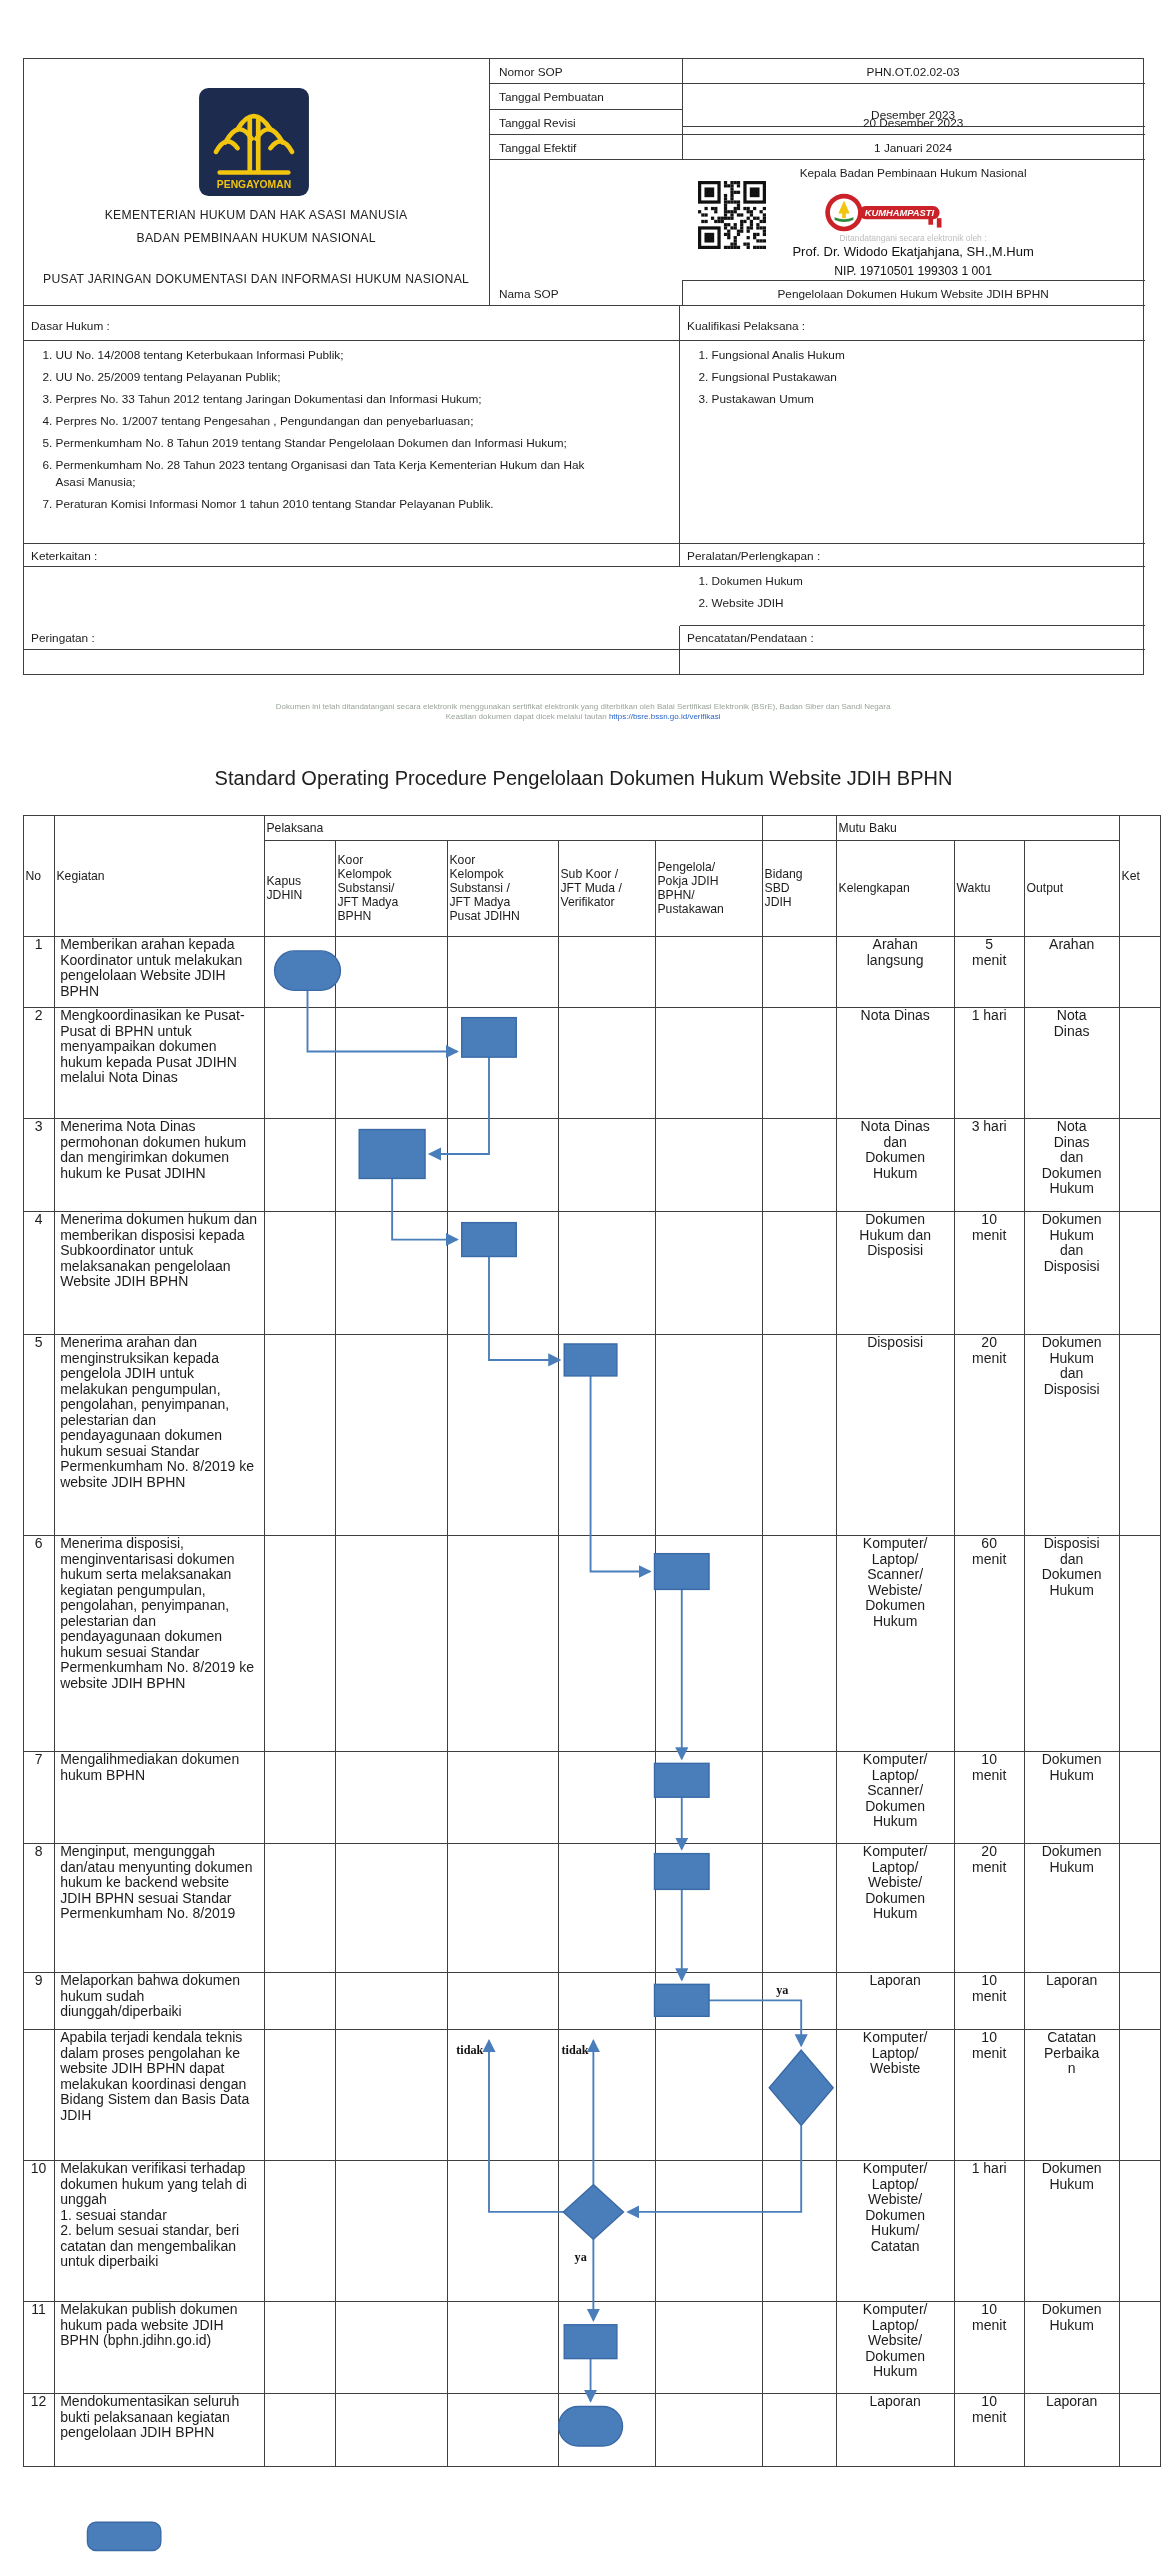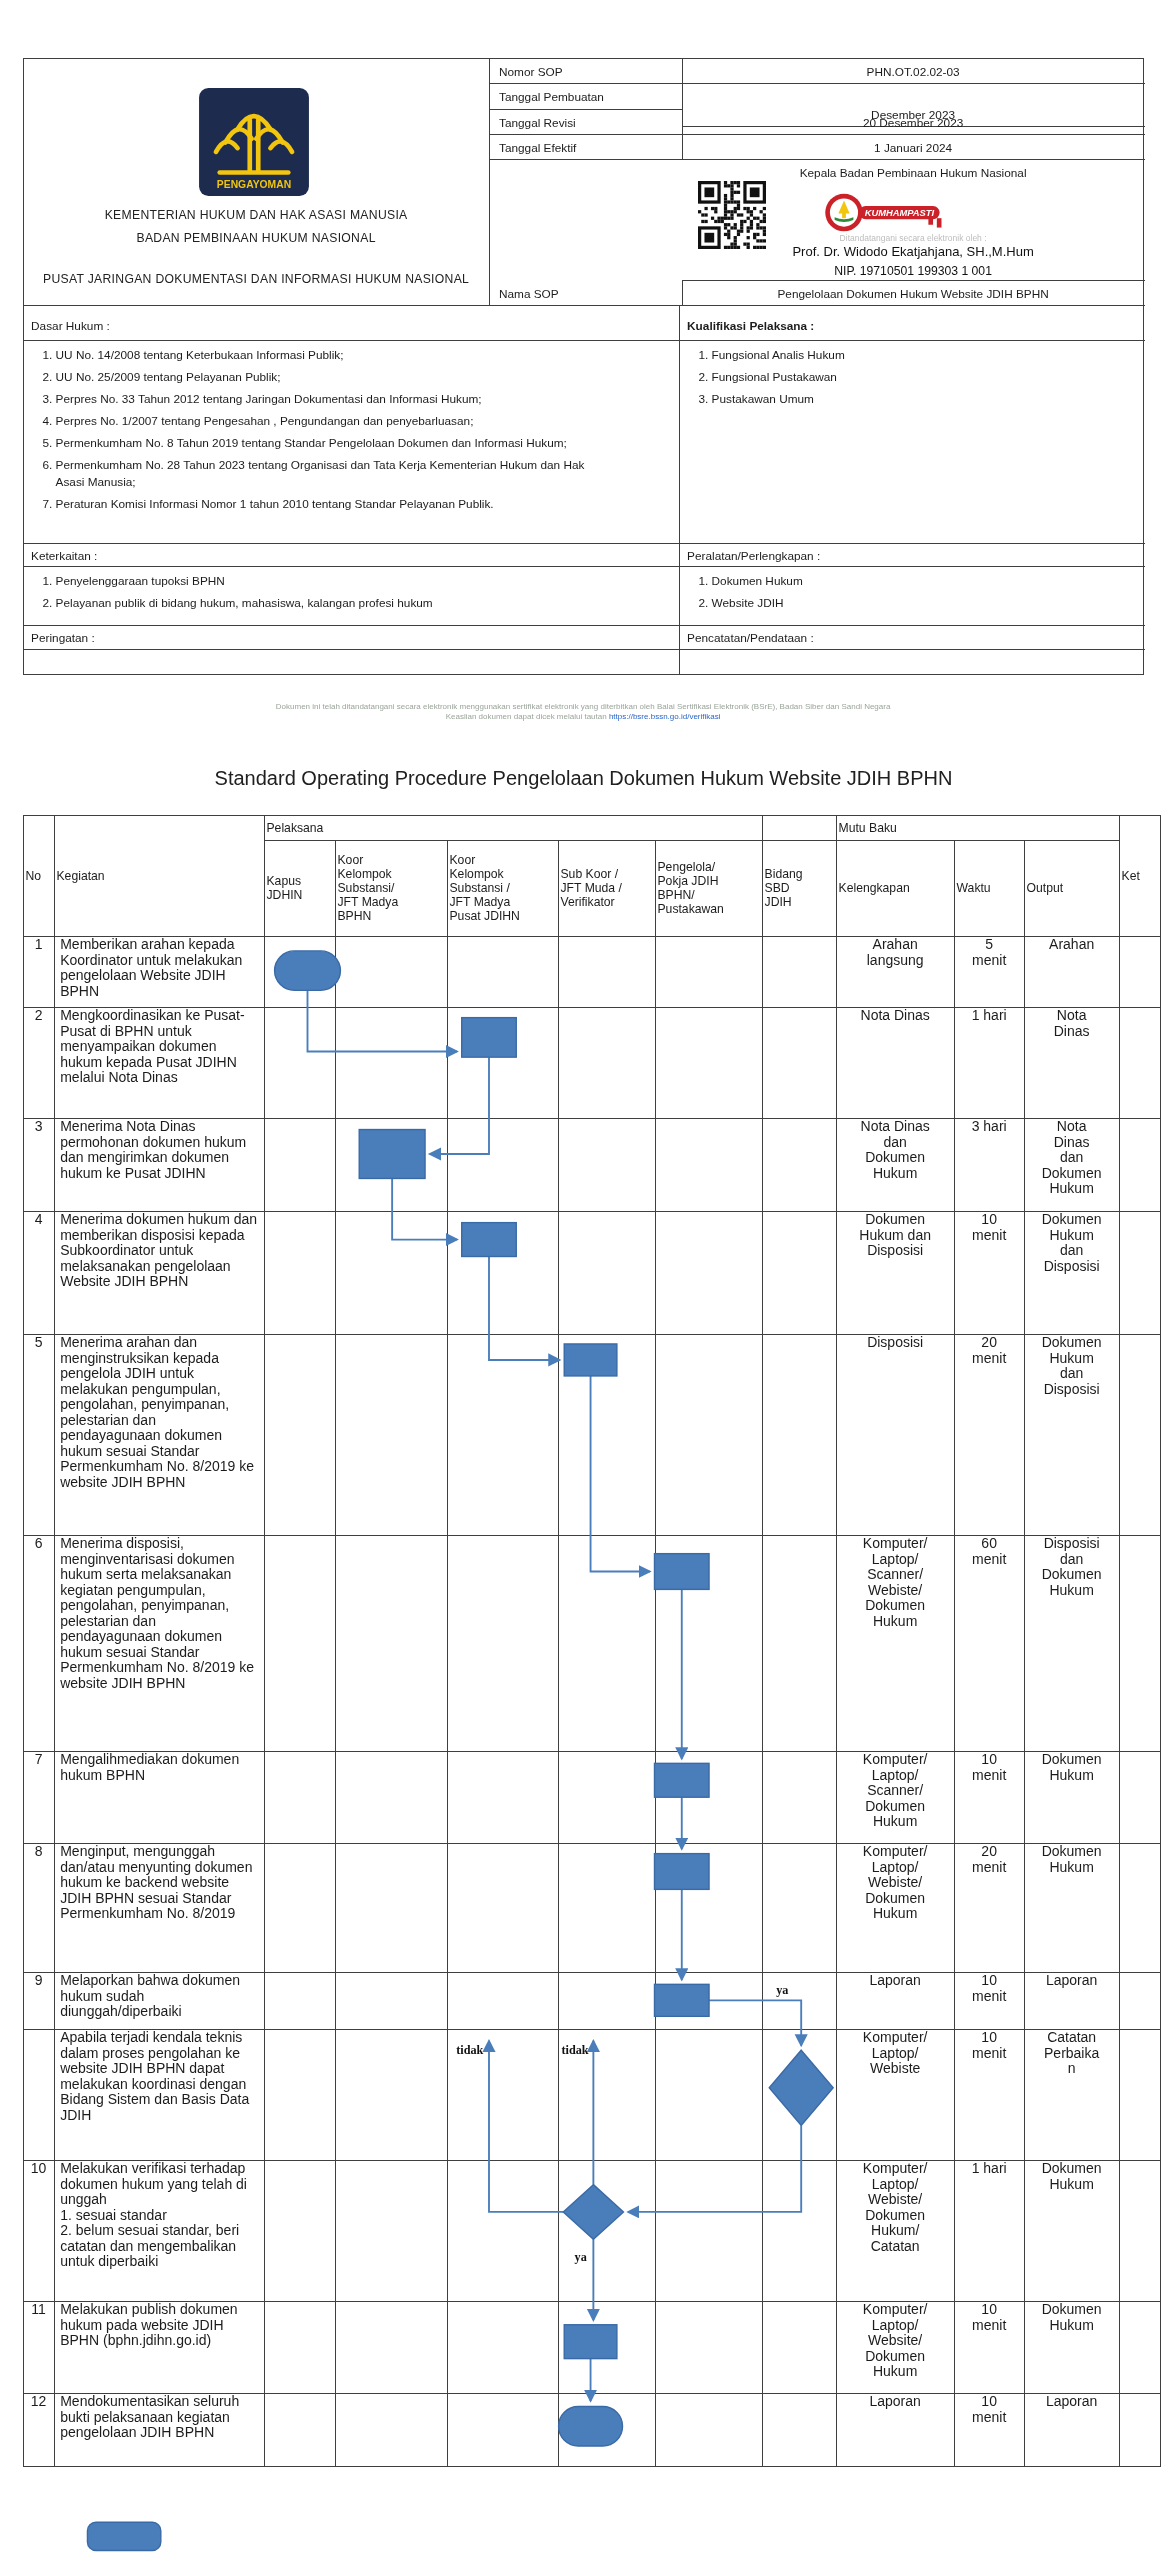--- a/index.html
+++ b/index.html
@@ -225,21 +225,21 @@
       </svg>
       <div class="appr-note">Ditandatangani secara elektronik oleh :</div>
       <div class="appr-name">Prof. Dr. Widodo Ekatjahjana, SH.,M.Hum</div>
       <div class="appr-nip">NIP. 19710501 199303 1 001</div>
     </div>
 
     <div class="cell br bb meta-label" style="left:466px;top:222px;width:193px;height:25.4px;">Nama SOP</div>
     <div class="cell bb meta-value" style="left:658px;top:222px;width:463px;height:25.4px;">Pengelolaan Dokumen Hukum Website JDIH BPHN</div>
 
     <div class="cell br bb sec-title" style="left:0;top:247px;width:656px;height:35px;padding-top:13px;">Dasar Hukum :</div>
-    <div class="cell bb sec-title" style="left:656px;top:247px;width:465px;height:35px;padding-top:13px;font-weight:bold;">Kualifikasi Pelaksana :</div>
+    <div class="cell bb sec-title" style="left:656px;top:247px;width:465px;height:35px;padding-top:13px;">Kualifikasi Pelaksana :</div>
     <div class="cell br bb" style="left:0;top:282px;width:656px;height:203px;">
       <ol class="sec-list">
           <li>UU No. 14/2008 tentang Keterbukaan Informasi Publik;</li>
           <li>UU No. 25/2009 tentang Pelayanan Publik;</li>
           <li>Perpres No. 33 Tahun 2012 tentang Jaringan Dokumentasi dan Informasi Hukum;</li>
           <li>Perpres No. 1/2007 tentang Pengesahan , Pengundangan dan penyebarluasan;</li>
           <li>Permenkumham No. 8 Tahun 2019 tentang Standar Pengelolaan Dokumen dan Informasi Hukum;</li>
           <li>Permenkumham No. 28 Tahun 2023 tentang Organisasi dan Tata Kerja Kementerian Hukum dan Hak
 Asasi Manusia;</li>
           <li>Peraturan Komisi Informasi Nomor 1 tahun 2010 tentang Standar Pelayanan Publik.</li>
@@ -248,26 +248,20 @@
     <div class="cell bb" style="left:656px;top:282px;width:465px;height:203px;">
       <ol class="sec-list">
           <li>Fungsional Analis Hukum</li>
           <li>Fungsional Pustakawan</li>
           <li>Pustakawan Umum</li>
         </ol>
     </div>
 
     <div class="cell br bb sec-title" style="left:0;top:485px;width:656px;height:22.6px;">Keterkaitan :</div>
     <div class="cell bb sec-title" style="left:656px;top:485px;width:465px;height:22.6px;">Peralatan/Perlengkapan :</div>
-    <div class="cell br bb" style="left:0;top:508px;width:656px;height:59px;">
-      <ol class="sec-list">
-          <li>Penyelenggaraan tupoksi BPHN</li>
-          <li>Pelayanan publik di bidang hukum, mahasiswa, kalangan profesi hukum</li>
-        </ol>
-    </div>
     <div class="cell bb" style="left:656px;top:508px;width:465px;height:59px;">
       <ol class="sec-list">
           <li>Dokumen Hukum</li>
           <li>Website JDIH</li>
         </ol>
     </div>
 
     <div class="cell br bb sec-title" style="left:0;top:567px;width:656px;height:23.5px;">Peringatan :</div>
     <div class="cell bb sec-title" style="left:656px;top:567px;width:465px;height:23.5px;">Pencatatan/Pendataan :</div>
     <div class="cell br" style="left:0;top:591px;width:656px;height:24.5px;"></div>

